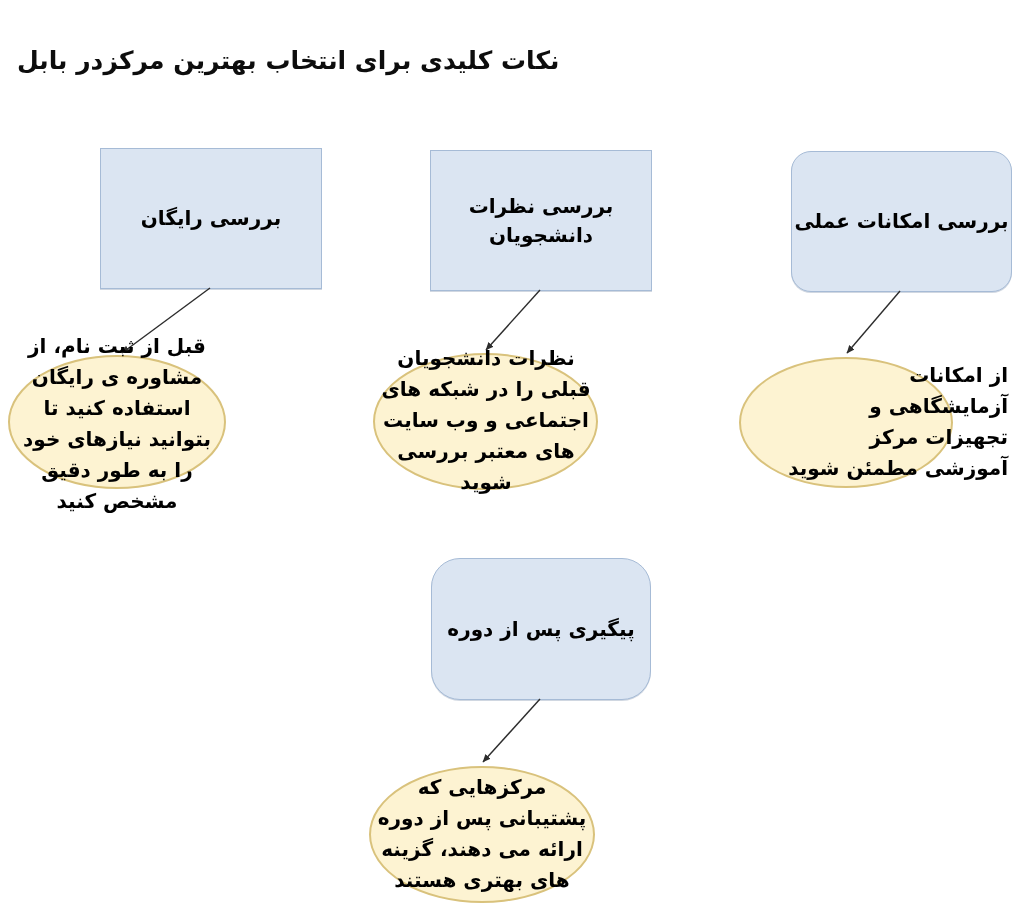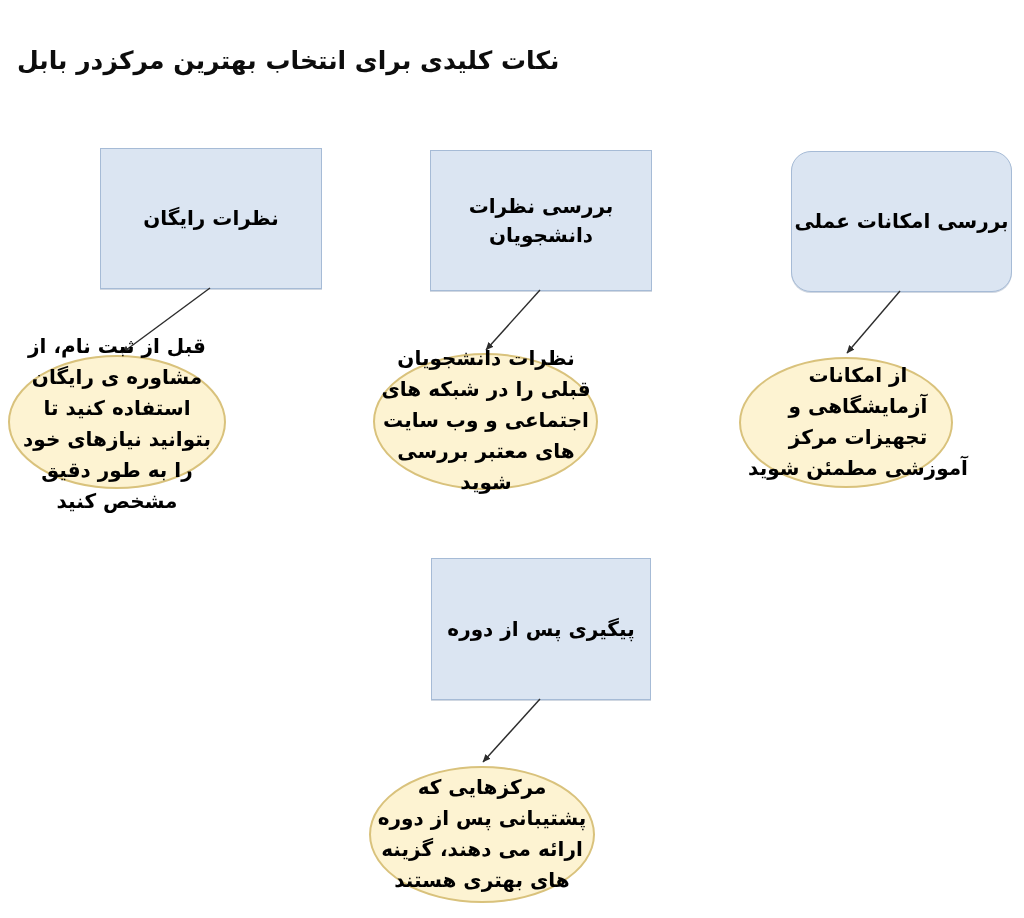--- a/index.html
+++ b/index.html
@@ -59,39 +59,39 @@
   .arrows {
     position: absolute;
     left: 0;
     top: 0;
     pointer-events: none;
   }
   
   #box-1 { left: 100px; top: 148px; width: 220px; height: 139px; }
   #box-2 { left: 430px; top: 150px; width: 220px; height: 139px; }
   #box-3 { left: 791px; top: 151px; width: 219px; height: 139px; border-radius: 20px; }
-  #box-4 { left: 431px; top: 558px; width: 218px; height: 140px; }
+  #box-4 { left: 431px; top: 558px; width: 218px; height: 140px; border-radius: 29px; }
   #ellipse-1 { left: 8px;   top: 355px; width: 218px; height: 134px; }
   #ellipse-2 { left: 373px; top: 353px; width: 225px; height: 137px; }
   #ellipse-3 { left: 739px; top: 357px; width: 214px; height: 131px; }
   #ellipse-4 { left: 369px; top: 766px; width: 226px; height: 137px; }
   #detail-1 { left: -23px; top: 331px; width: 280px; }
   #detail-2 { left: 346px; top: 343px; width: 280px; }
-  #detail-3 { left: 708px; top: 360px; width: 300px; }
+  #detail-3 { left: 708px; top: 360px; width: 300px; text-align: right; }
   #detail-4 { left: 342px; top: 772px; width: 280px; }
 </style>
 </head>
 <body>
 
 <div class="canvas" dir="rtl">
 
   <h1 class="title">نکات کلیدی برای انتخاب بهترین مرکزدر بابل</h1>
 
   <div class="box" id="box-1">
-    <span class="label">نظرات رایگان</span>
+    <span class="label">بررسی رایگان</span>
   </div>
   <div class="box" id="box-2">
     <span class="label">بررسی نظرات
 دانشجویان</span>
   </div>
   <div class="box" id="box-3">
     <span class="label">بررسی امکانات عملی</span>
   </div>
   <div class="box" id="box-4">
     <span class="label">پیگیری پس از دوره</span>

